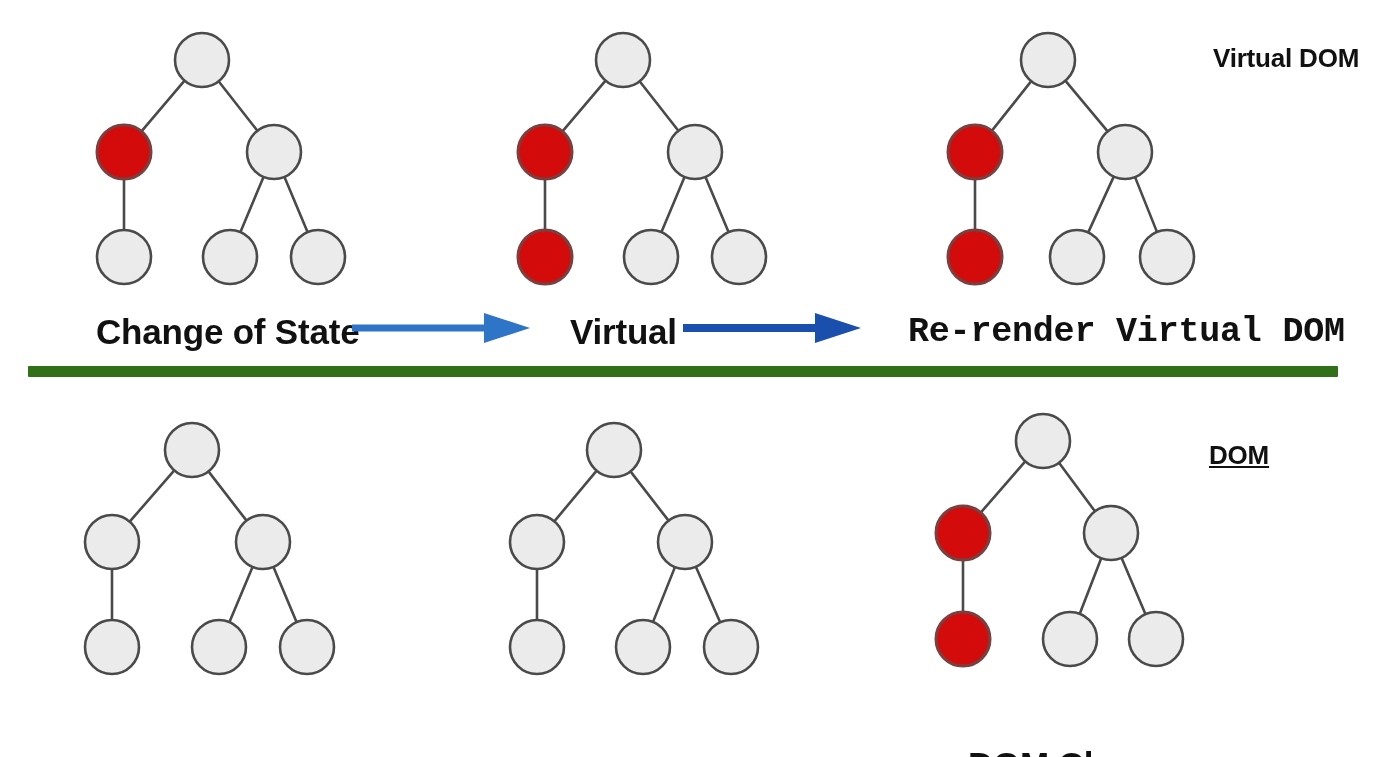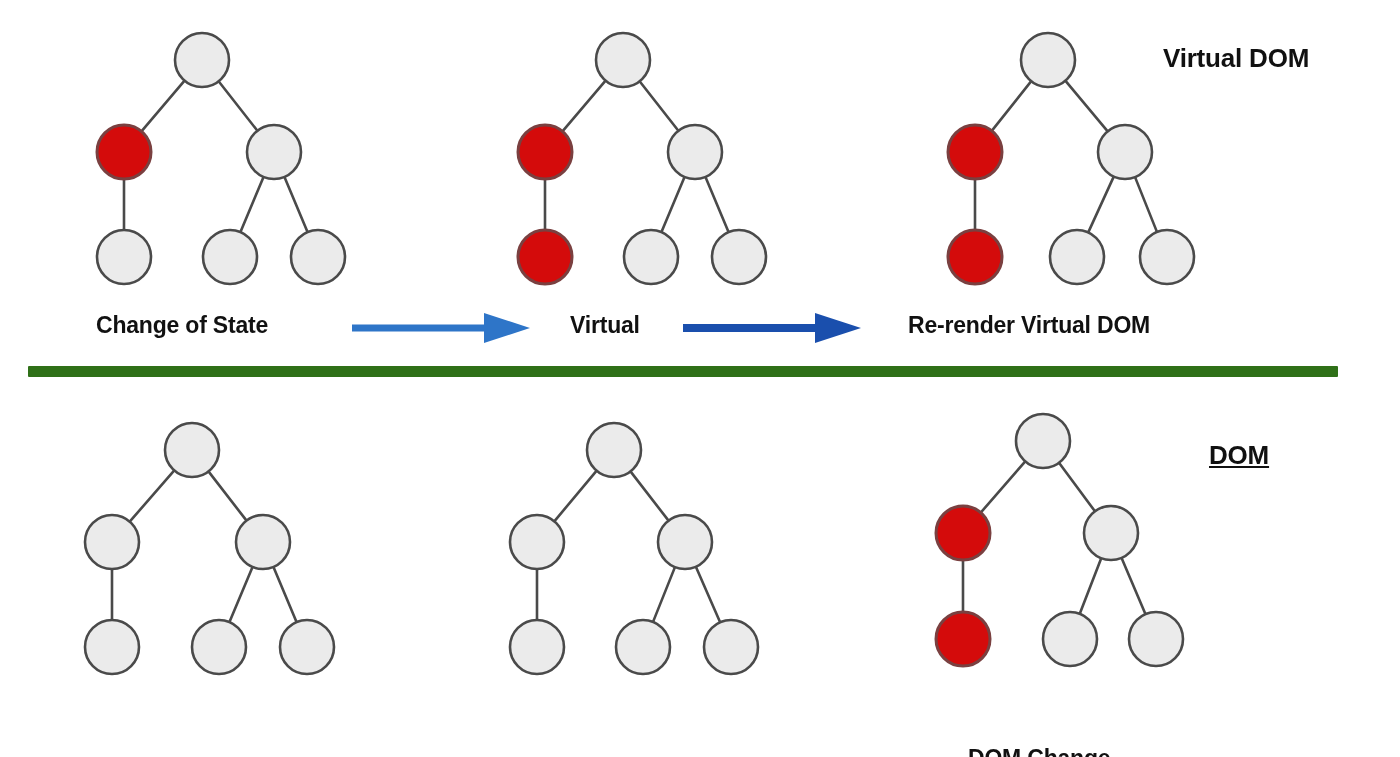--- a/index.html
+++ b/index.html
@@ -24,21 +24,21 @@
   }
   .label {
     position: absolute;
     font-family: "Liberation Sans", sans-serif;
     font-weight: bold;
     color: #111111;
     white-space: nowrap;
     letter-spacing: -0.2px;
   }
   .label-step {
-    font-size: 23px;
+    font-size: 35px;
   }
   .label-side {
     font-size: 26px;
   }
   .arrow-svg {
     position: absolute;
     overflow: visible;
   }
   .divider {
     position: absolute;
@@ -98,21 +98,21 @@
         <line x1="196.19024623303736" y1="163.6463363652308" x2="169.80975376696264" y2="221.3536636347692" stroke="#4a4a4a" stroke-width="2.6" stroke-linecap="round"></line>
         <line x1="216.6561575852067" y1="164.14039396301675" x2="239.3438424147933" y2="220.85960603698325" stroke="#4a4a4a" stroke-width="2.6" stroke-linecap="round"></line>
       </g>
       <circle cx="130" cy="48" r="27" fill="#ebebeb" stroke="#4a4a4a" stroke-width="2.6"></circle>
       <circle cx="57" cy="140" r="27" fill="#d40b0b" stroke="#7a4040" stroke-width="3"></circle>
       <circle cx="207" cy="140" r="27" fill="#ebebeb" stroke="#4a4a4a" stroke-width="2.6"></circle>
       <circle cx="57" cy="245" r="27" fill="#d40b0b" stroke="#7a4040" stroke-width="3"></circle>
       <circle cx="159" cy="245" r="27" fill="#ebebeb" stroke="#4a4a4a" stroke-width="2.6"></circle>
       <circle cx="249" cy="245" r="27" fill="#ebebeb" stroke="#4a4a4a" stroke-width="2.6"></circle>
     </svg>
-    <div class="label label-step" style="left: 908px; top: 312px;">Re-render Virtual DOM</div>
+    <div class="label label-step" style="left: 908px; top: 312px; font-family: Liberation Mono, monospace;">Re-render Virtual DOM</div>
     <svg class="tree-svg" width="283" height="278" viewBox="0 0 283 278" style="left: 55px; top: 400px;">
       <g>
         <line x1="119.93935341195555" y1="69.61974357625112" x2="74.06064658804445" y2="122.38025642374888" stroke="#4a4a4a" stroke-width="2.6" stroke-linecap="round"></line>
         <line x1="152.88489697384526" y1="70.58324678301074" x2="192.11510302615474" y2="121.41675321698926" stroke="#4a4a4a" stroke-width="2.6" stroke-linecap="round"></line>
         <line x1="57" y1="168" x2="57" y2="221" stroke="#4a4a4a" stroke-width="2.6" stroke-linecap="round"></line>
         <line x1="197.9513719954253" y1="165.97968046546237" x2="174.0486280045747" y2="223.02031953453763" stroke="#4a4a4a" stroke-width="2.6" stroke-linecap="round"></line>
         <line x1="218.0486280045747" y1="165.97968046546237" x2="241.9513719954253" y2="223.02031953453763" stroke="#4a4a4a" stroke-width="2.6" stroke-linecap="round"></line>
       </g>
       <circle cx="137" cy="50" r="27" fill="#ebebeb" stroke="#4a4a4a" stroke-width="2.6"></circle>
       <circle cx="57" cy="142" r="27" fill="#ebebeb" stroke="#4a4a4a" stroke-width="2.6"></circle>
@@ -154,15 +154,15 @@
     <div class="label label-step" style="left: 968px; top: 705px; margin-top: 40px;">DOM Change</div>
     <svg class="arrow-svg" width="178" height="32" viewBox="0 0 178 32" style="left: 352px; top: 312px;">
       <rect x="0" y="12.5" width="138" height="7" fill="#2e75c8"></rect>
       <polygon points="132,1 178,16 132,31" fill="#2e75c8"></polygon>
     </svg>
     <svg class="arrow-svg" width="178" height="32" viewBox="0 0 178 32" style="left: 683px; top: 312px;">
       <rect x="0" y="12" width="138" height="8" fill="#1a4fad"></rect>
       <polygon points="132,1 178,16 132,31" fill="#1a4fad"></polygon>
     </svg>
     <div class="divider" style="left: 28px; top: 366px; width: 1310px; height: 11px; background: rgb(47, 112, 24);"></div>
-    <div class="label label-side" style="left: 1163px; top: 43px;">Virtual DOM</div>
+    <div class="label label-side" style="left: 1213px; top: 43px;">Virtual DOM</div>
     <div class="label label-side" style="left: 1209px; top: 440px; text-decoration: underline;">DOM</div>
   </div>
 
 </body></html>

